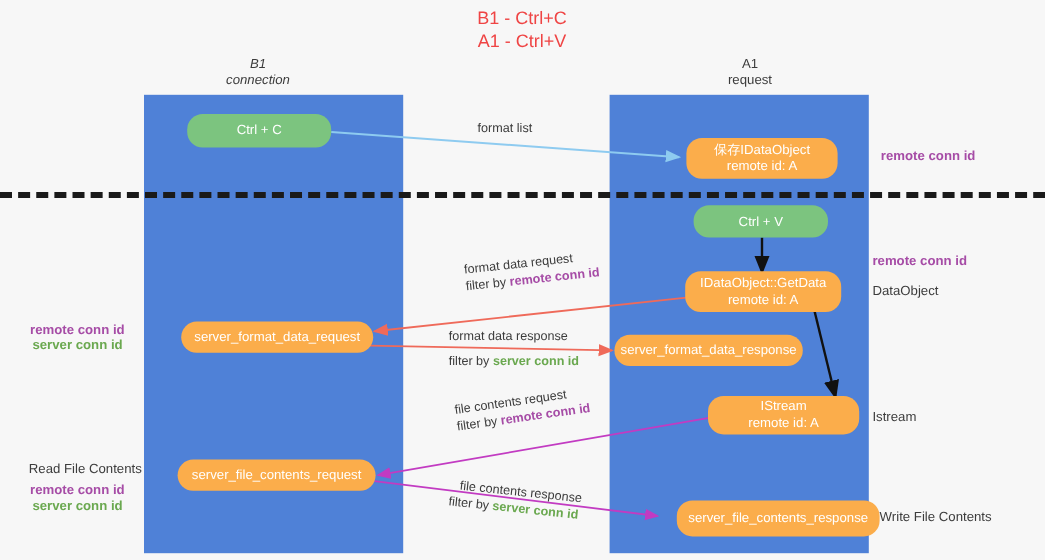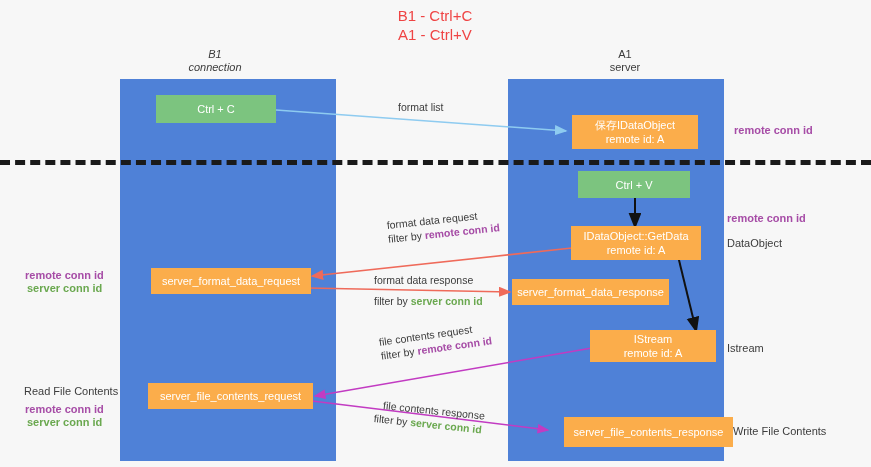--- a/index.html
+++ b/index.html
@@ -38,20 +38,21 @@
     position: absolute;
     box-sizing: border-box;
     display: flex;
     flex-direction: column;
     align-items: center;
     justify-content: center;
     color: #ffffff;
     font-size: 11px;
     line-height: 14px;
     text-align: center;
+    border-radius: 13px;
   }
   .node.orange { background: #fbad4b; text-align: right; }
   .node.green  { background: #7cc47f; }
   .node .sub { font-size: 11px; line-height: 14px; }
 
   .side-label {
     position: absolute;
     font-size: 11px;
     line-height: 14px;
     color: #3c3c3c;
@@ -95,21 +96,21 @@
 
   <div class="diagram-title" style="left:335px; top:6px; width:200px;">B1 - Ctrl+C
 A1 - Ctrl+V</div>
 
   <div class="lane-title" style="left:155px; top:48px; width:120px;font-style:italic;">
     <div>B1</div>
     <div>connection</div>
   </div>
   <div class="lane-title" style="left:565px; top:48px; width:120px;">
     <div>A1</div>
-    <div>server</div>
+    <div>request</div>
   </div>
 
   <div class="swimlane" style="left:120px; top:79px; width:216px; height:382px;"></div>
   <div class="swimlane" style="left:508px; top:79px; width:216px; height:382px;"></div>
 
   <svg class="overlay" viewBox="0 0 871 467">
     <defs>
       <marker id="ar-blue" markerWidth="8" markerHeight="8" refX="7" refY="3.2" orient="auto">
         <path d="M0,0 L8,3.2 L0,6.4 z" fill="#8ecbf0"></path>
       </marker>

